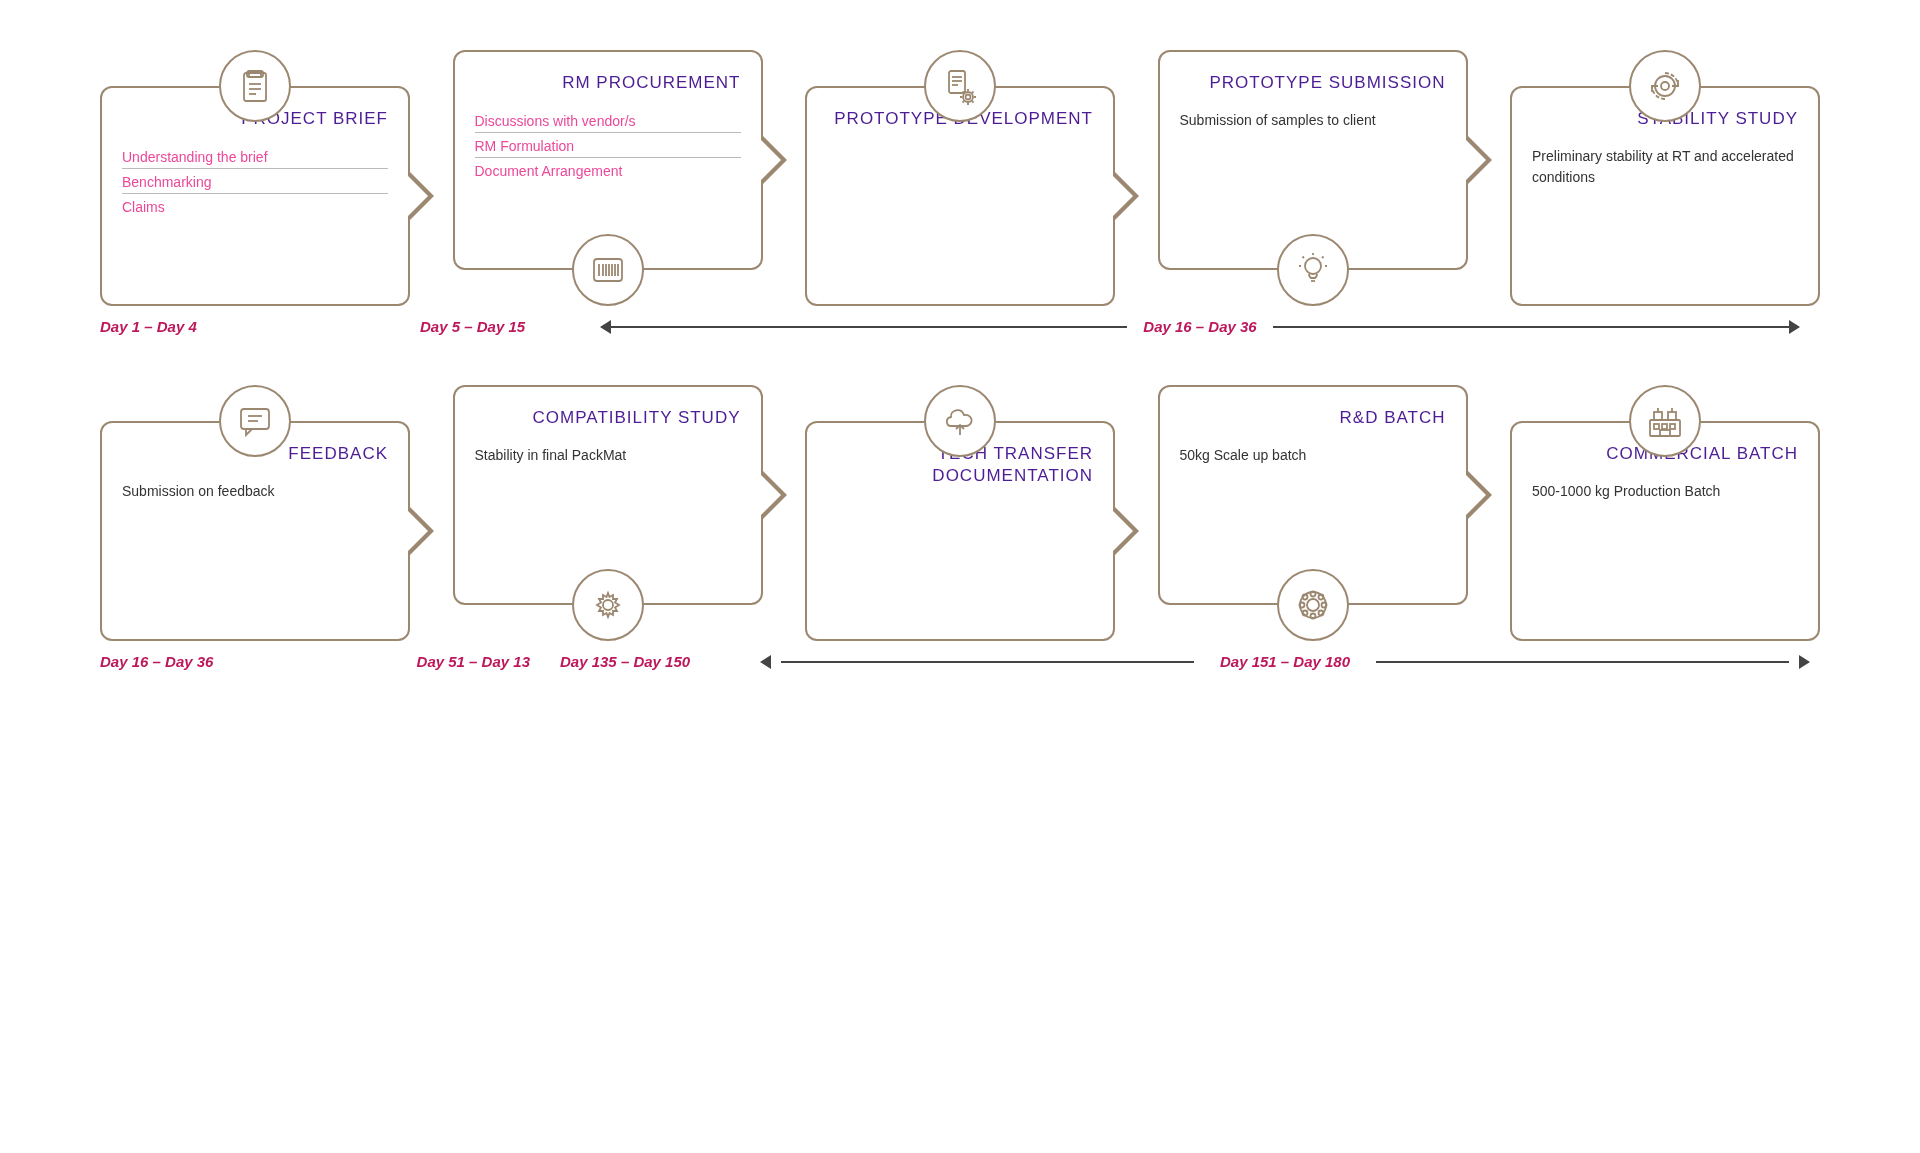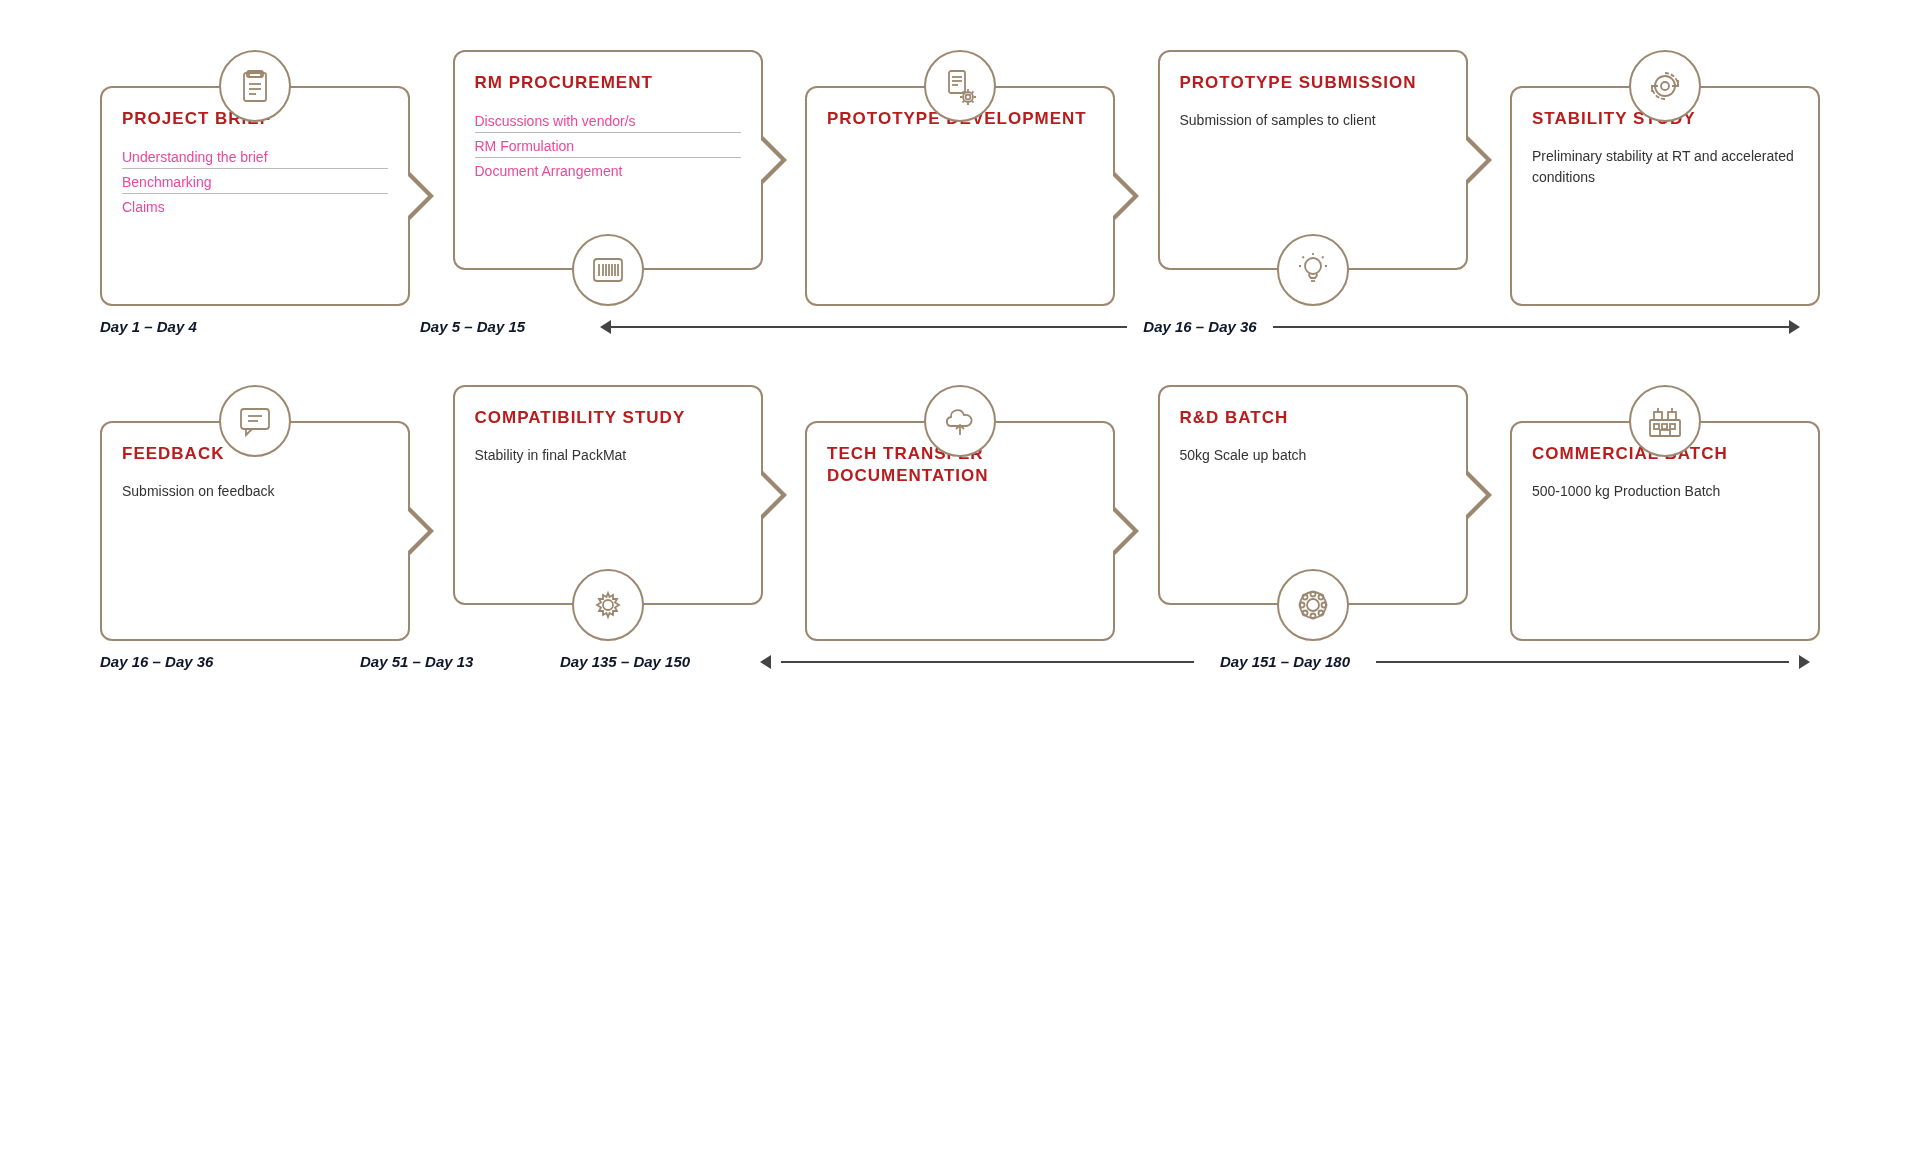--- a/index.html
+++ b/index.html
@@ -55,24 +55,24 @@
       width: 0;
       height: 0;
       border-top: 22px solid transparent;
       border-bottom: 22px solid transparent;
       border-left: 22px solid #fff;
       z-index: 11;
     }
 
     .card-title {
       font-size: 17px;
-      font-weight: bold;
+      font-weight: normal;
       letter-spacing: 1px;
-      text-align: left;
-      color: #b91c1c;
+      text-align: right;
+      color: #4c1d95;
       margin-bottom: 16px;
       line-height: 1.3;
     }
 
     .card-items {
       list-style: none;
       padding: 0;
     }
 
     .card-items li {
@@ -144,21 +144,21 @@
     
     .card-gap {
       width: 50px;
       align-self: center;
     }
 
     .tl-label {
       font-size: 15px;
       font-weight: bold;
       font-style: italic;
-      color: #0f172a;
+      color: #be185d;
       white-space: nowrap;
     }
 
     .tl-line {
       height: 2px;
       background: #444;
       display: inline-block;
     }
 
     .arr-r {
@@ -402,21 +402,21 @@
         <div class="card-title">COMMERCIAL BATCH</div>
         <p class="card-text">500-1000 kg Production Batch</p>
       </div>
     </div>
 
   </div>
 
   <div style="display:flex; align-items:center; padding: 12px 40px 20px 40px;">
     <span class="tl-label" style="min-width:200px;">Day 16 – Day 36</span>
     <span style="min-width:60px;"></span>
-    <span class="tl-label" style="min-width:170px;">Day 51 – Day 13</span>
+    <span class="tl-label" style="min-width:170px;text-align:right;">Day 51 – Day 13</span>
     <span style="min-width:30px;"></span>
     <span class="tl-label" style="min-width:190px;">Day 135 – Day 150</span>
     <span style="flex:1; display:flex; align-items:center; gap:10px; padding: 0 10px;">
       <div class="arr-l"></div>
       <div class="tl-line" style="flex:1;"></div>
       <span class="tl-label" style="padding: 0 16px;">Day 151 – Day 180</span>
       <div class="tl-line" style="flex:1;"></div>
       <div class="arr-r"></div>
     </span>
   </div>

